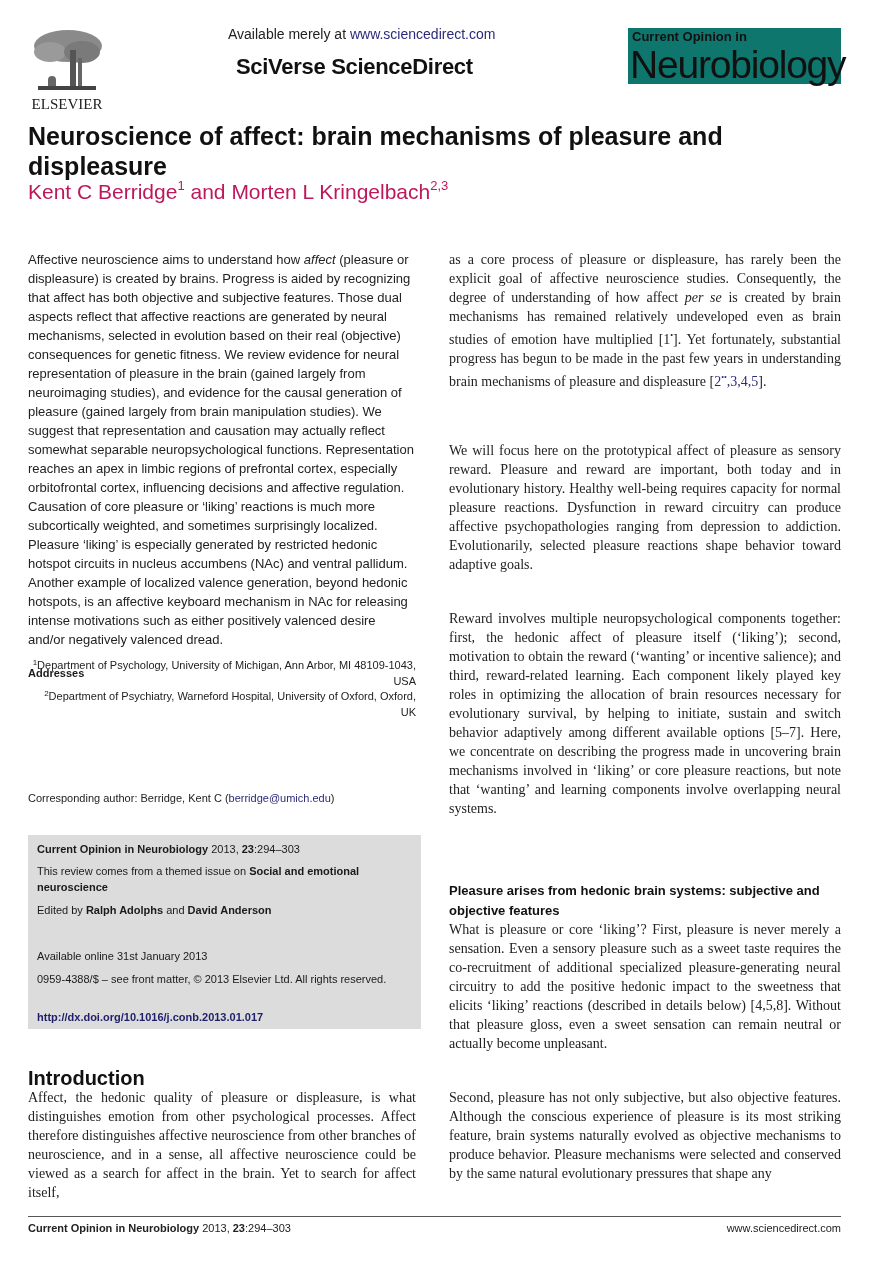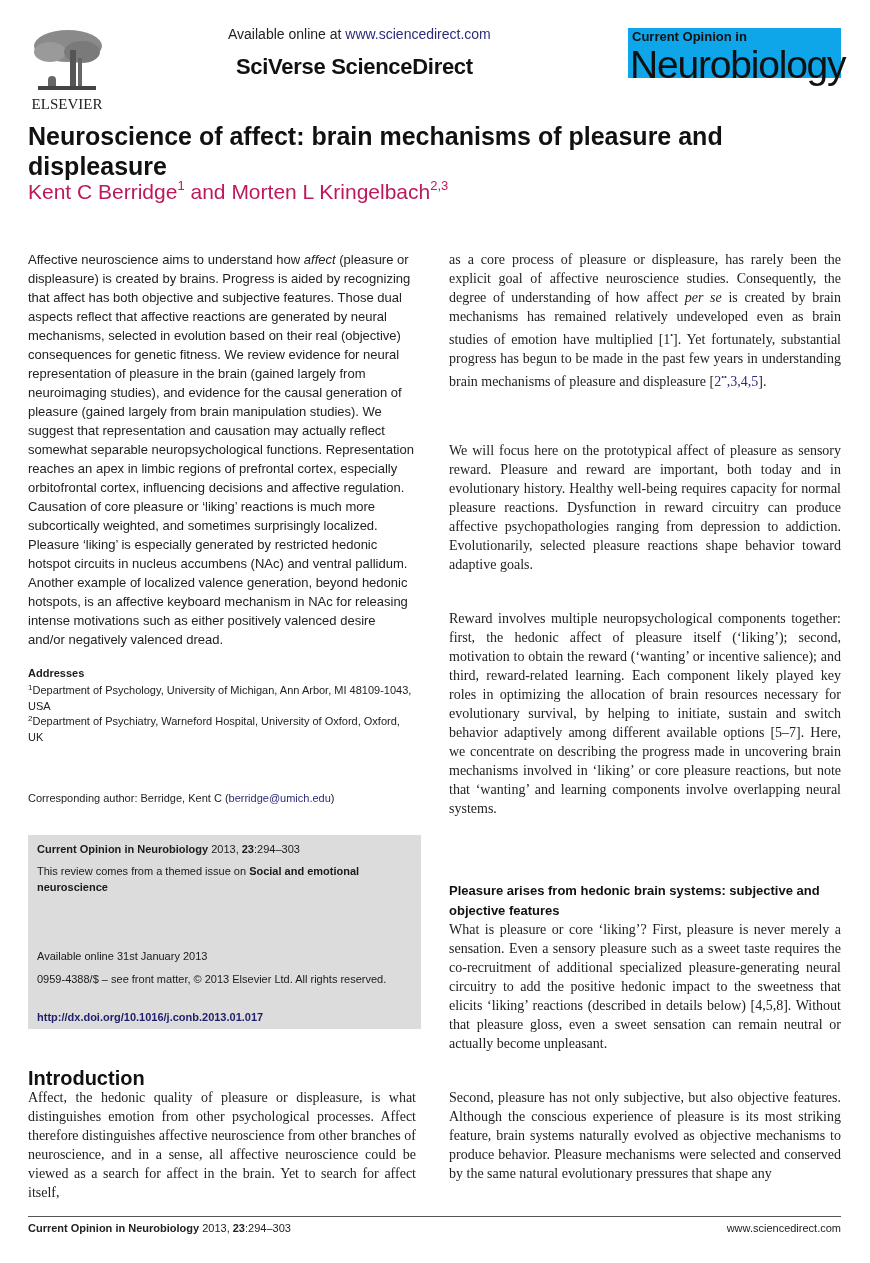--- a/index.html
+++ b/index.html
@@ -8,37 +8,37 @@
   .sans { font-family: "Liberation Sans", "DejaVu Sans", sans-serif; }
   .serif { font-family: "Liberation Serif", "DejaVu Serif", serif; }
 
   
   #logo { left: 26px; top: 28px; width: 82px; height: 86px; }
   #logo .tree { position: absolute; left: 4px; top: 0; width: 74px; height: 66px; }
   #logo .wordmark { position: absolute; left: 0; top: 68px; width: 82px; text-align: center; font-size: 15px; letter-spacing: 0px; color: #222; }
   #avail { left: 228px; top: 26px; font-size: 14px; color: #222; }
   #avail a { color: #2b2b7a; text-decoration: none; }
   #sciverse { left: 236px; top: 54px; font-size: 22px; font-weight: bold; letter-spacing: -0.3px; color: #111; }
-  #journal-logo { left: 628px; top: 28px; width: 213px; height: 50px; background: #0ea5e9; }
+  #journal-logo { left: 628px; top: 28px; width: 213px; height: 56px; background: #0f766e; }
   #journal-logo .small { position: absolute; left: 4px; top: 1px; font-size: 13px; font-weight: bold; color: #111; }
   #journal-logo .big { position: absolute; left: 2px; top: 14px; font-size: 39px; letter-spacing: -1.2px; color: #111; line-height: 46px; }
 
   
   #title { left: 28px; top: 121px; width: 800px; font-size: 25px; font-weight: bold; line-height: 30px; color: #111; }
   #authors { left: 28px; top: 180px; font-size: 21px; color: #be185d; }
   #authors sup { font-size: 13px; vertical-align: 9px; line-height: 0; }
 
   
   .colL { left: 28px; width: 388px; }
   .colR { left: 449px; width: 392px; }
   #abstract { top: 250px; font-size: 13px; line-height: 19px; color: #222; }
   #addresses-heading { top: 667px; font-size: 11px; font-weight: bold; }
   .addr { font-size: 11px; line-height: 15.5px; color: #222; }
   .addr sup { font-size: 8px; vertical-align: 4px; line-height: 0; }
-  #addresses-list { top: 683px; }
+  #addresses-list { top: 658px; text-align: right; }
   #corresponding { top: 792px; font-size: 11px; color: #222; }
   #corresponding .email { color: #2b2b7a; }
 
   #infobox { left: 28px; top: 835px; width: 393px; height: 194px; background: #dcdcdc; font-size: 11px; line-height: 16px; color: #1a1a1a; }
   #infobox .row { position: absolute; left: 9px; width: 376px; }
   #infobox a { color: #2b2b7a; text-decoration: underline; }
   #infobox .doi { color: #1e1e6a; font-weight: bold; }
 
   #intro-heading { top: 1067px; font-size: 20px; font-weight: bold; color: #111; }
   .body-text { font-size: 14px; line-height: 19px; color: #222; text-align: justify; }
@@ -67,21 +67,21 @@
     <rect x="40" y="22" width="6" height="38" fill="#555"></rect>
     <rect x="48" y="30" width="4" height="30" fill="#666"></rect>
     <path d="M8 58 L66 58 L66 62 L8 62 Z" fill="#444"></path>
     <circle cx="22" cy="52" r="4" fill="#666"></circle>
     <rect x="18" y="52" width="8" height="6" fill="#666"></rect>
   </svg>
   <div class="wordmark serif">ELSEVIER</div>
 </div>
 
 <div class="abs sans" id="avail">
-  <span>Available online at </span><a>www.sciencedirect.com</a>
+  <span>Available merely at </span><a>www.sciencedirect.com</a>
 </div>
 <div class="abs sans" id="sciverse">SciVerse ScienceDirect</div>
 
 <div class="abs sans" id="journal-logo">
   <div class="small">Current Opinion in</div>
   <div class="big">Neurobiology</div>
 </div>
 
 <div class="abs sans" id="title">Neuroscience of affect: brain mechanisms of pleasure and displeasure</div>
 <div class="abs sans" id="authors">
@@ -97,20 +97,21 @@
   <div><sup>1</sup><span>Department of Psychology, University of Michigan, Ann Arbor, MI 48109-1043, USA</span></div>
   <div><sup>2</sup><span>Department of Psychiatry, Warneford Hospital, University of Oxford, Oxford, UK</span></div>
 </div>
 <div class="abs sans colL" id="corresponding">
   <span>Corresponding author: Berridge, Kent C (</span><span class="email">berridge@umich.edu</span><span>)</span>
 </div>
 
 <div class="abs sans" id="infobox">
   <div class="row" style="top:6px"><b>Current Opinion in Neurobiology</b><span style="white-space:pre"> 2013, </span><b>23</b><span>:294–303</span></div>
   <div class="row" style="top:28px"><span>This review comes from a themed issue on </span><b>Social and emotional neuroscience</b></div>
+  <div class="row" style="top:67px"><span>Edited by </span><b>Ralph Adolphs</b><span style="white-space:pre"> and </span><b>David Anderson</b></div>
   <div class="row" style="top:113px">Available online 31st January 2013</div>
   <div class="row" style="top:136px">0959-4388/$ – see front matter, © 2013 Elsevier Ltd. All rights reserved.</div>
   <div class="row doi" style="top:174px">http://dx.doi.org/10.1016/j.conb.2013.01.017</div>
 </div>
 
 <div class="abs sans colL" id="intro-heading">Introduction</div>
 <div class="abs serif colL body-text" id="intro-text">Affect, the hedonic quality of pleasure or displeasure, is what distinguishes emotion from other psychological processes. Affect therefore distinguishes affective neuroscience from other branches of neuroscience, and in a sense, all affective neuroscience could be viewed as a search for affect in the brain. Yet to search for affect itself,</div>
 
 <div class="abs serif colR body-text" id="r-p1">
   <span>as a core process of pleasure or displeasure, has rarely been the explicit goal of affective neuroscience studies. Consequently, the degree of understanding of how affect </span><i>per se</i><span> is created by brain mechanisms has remained relatively undeveloped even as brain studies of emotion have multiplied [1</span><sup style="font-size:8px">•</sup><span>]. Yet fortunately, substantial progress has begun to be made in the past few years in understanding brain mechanisms of pleasure and displeasure [</span><span style="color:#2b2b7a">2</span><sup style="font-size:8px;color:#2b2b7a">••</sup><span style="color:#2b2b7a">,3,4,5</span><span>].</span>

